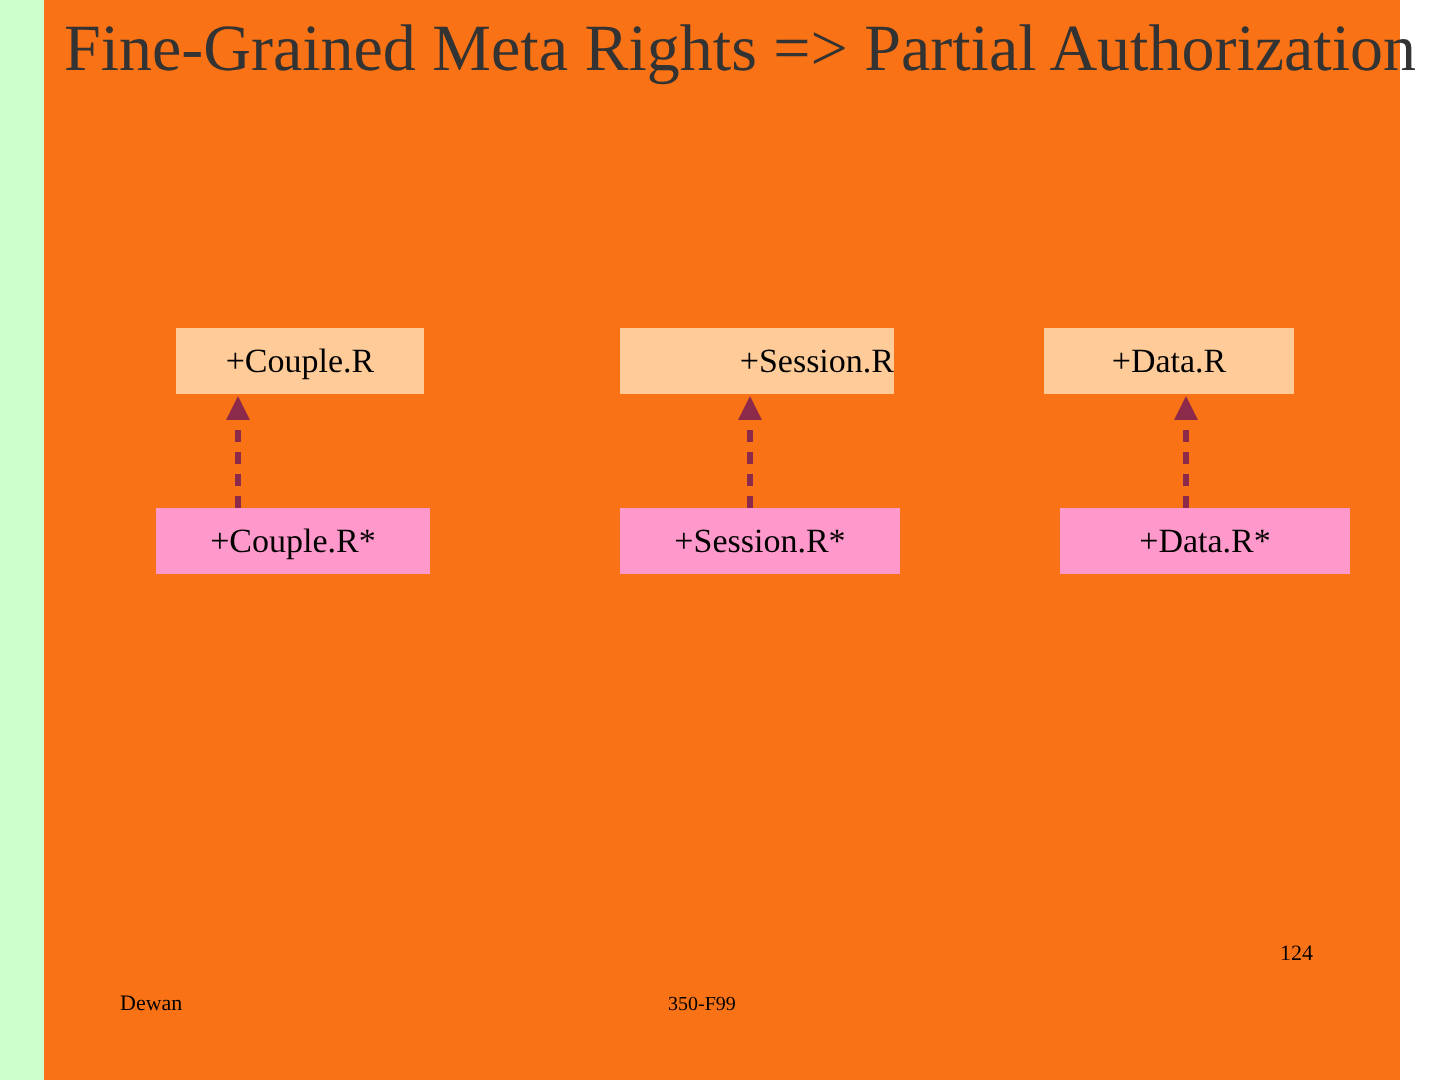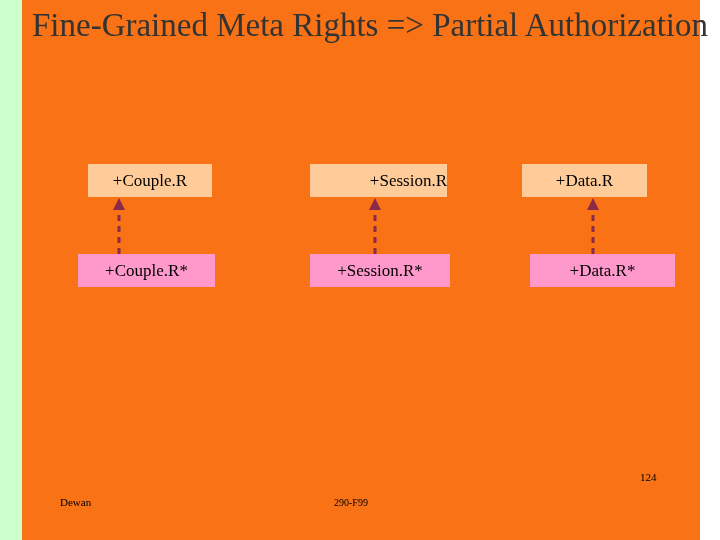--- a/index.html
+++ b/index.html
@@ -131,16 +131,16 @@
     <span>+Couple.R*</span>
   </div>
   <div class="box inst" id="box-session-rs">
     <span>+Session.R*</span>
   </div>
   <div class="box inst" id="box-data-rs">
     <span>+Data.R*</span>
   </div>
 
   <div class="footer-text" id="footer-author">Dewan</div>
-  <div class="footer-text" id="footer-center">290-F99</div>
+  <div class="footer-text" id="footer-center">350-F99</div>
   <div class="footer-text" id="footer-page">124</div>
 
 </div>
 
 </body></html>

